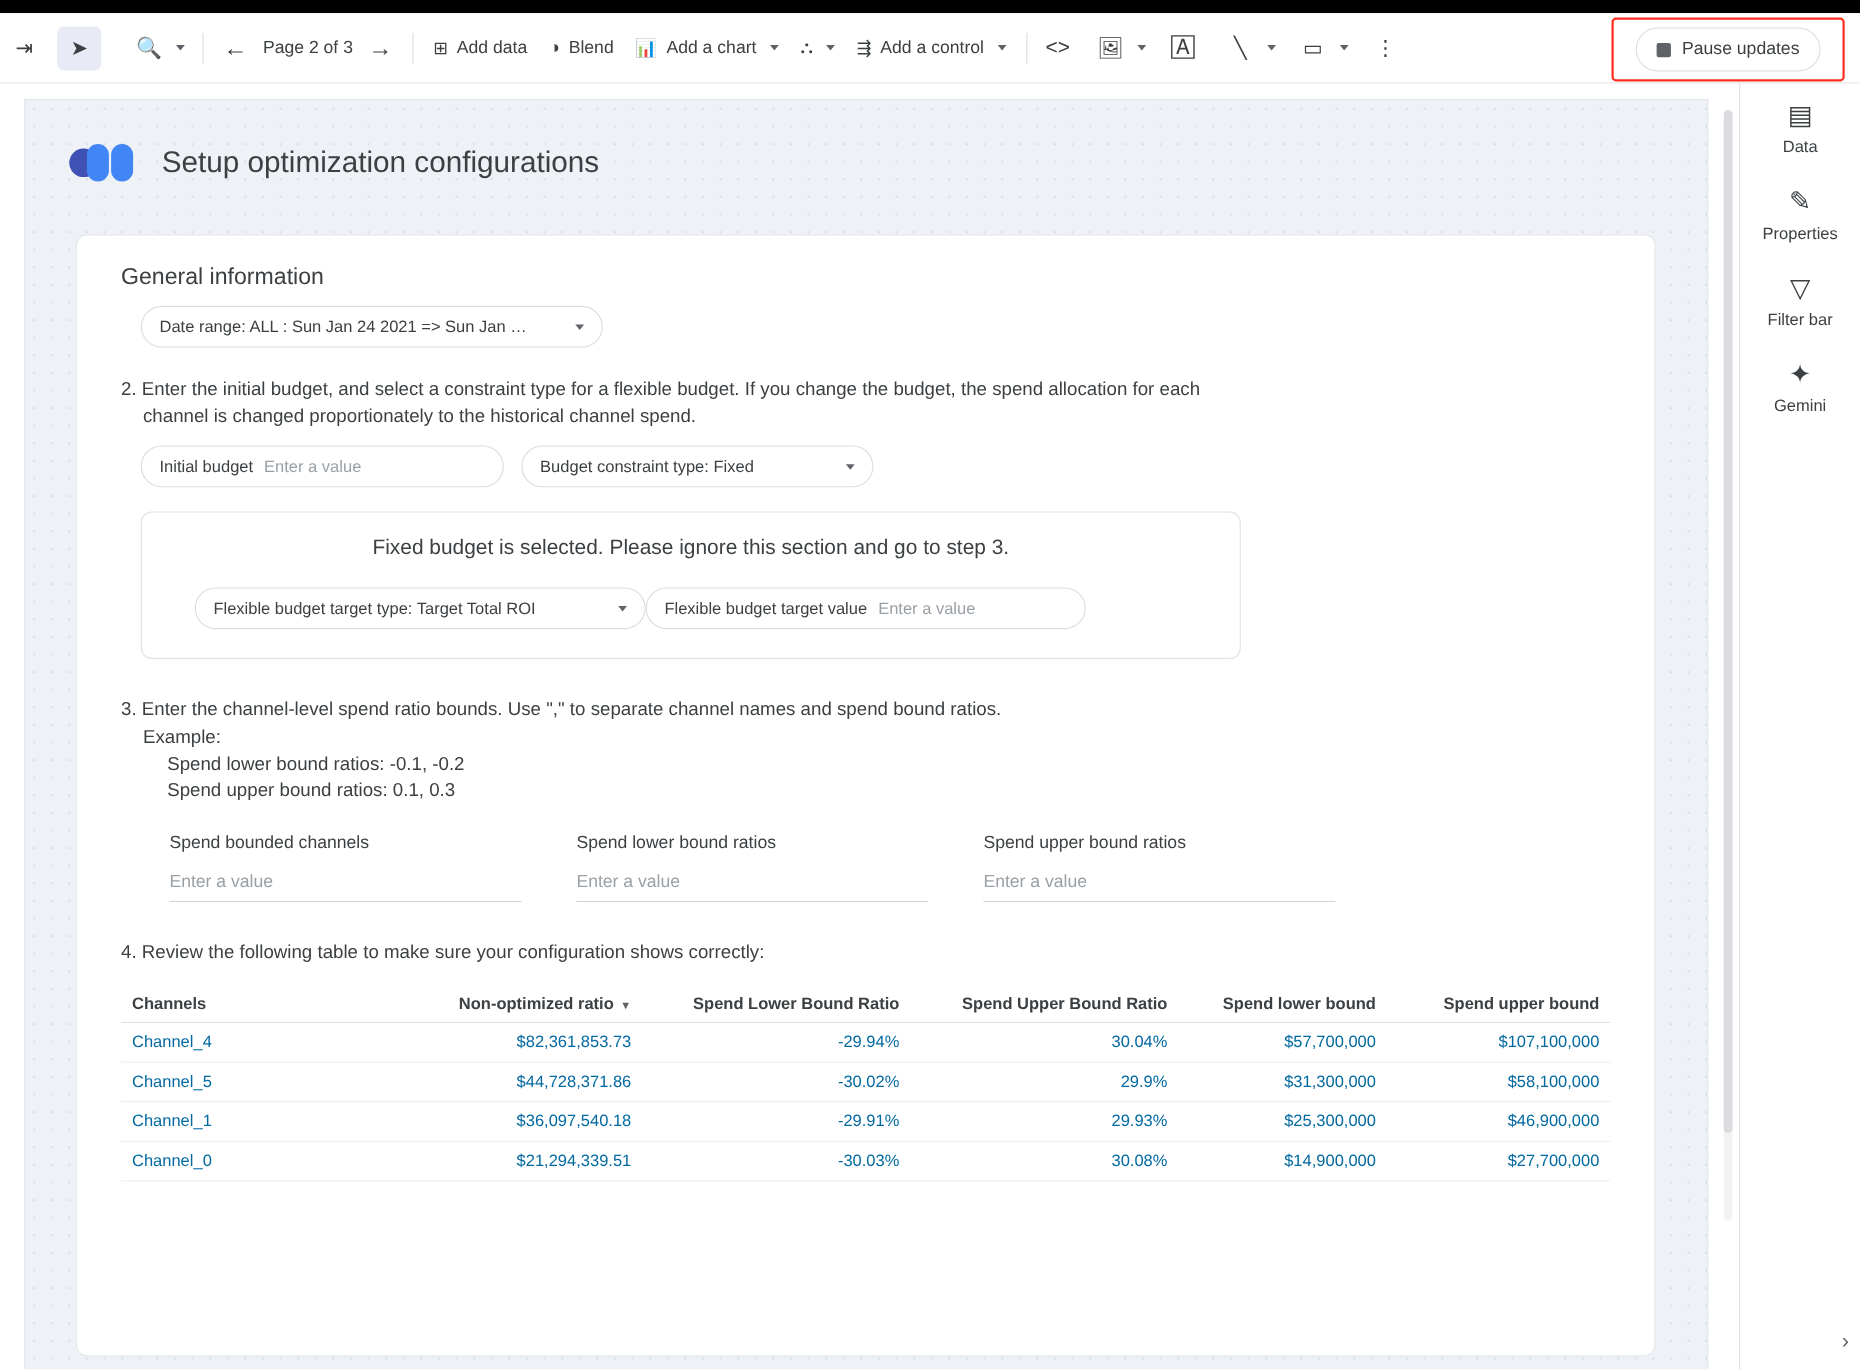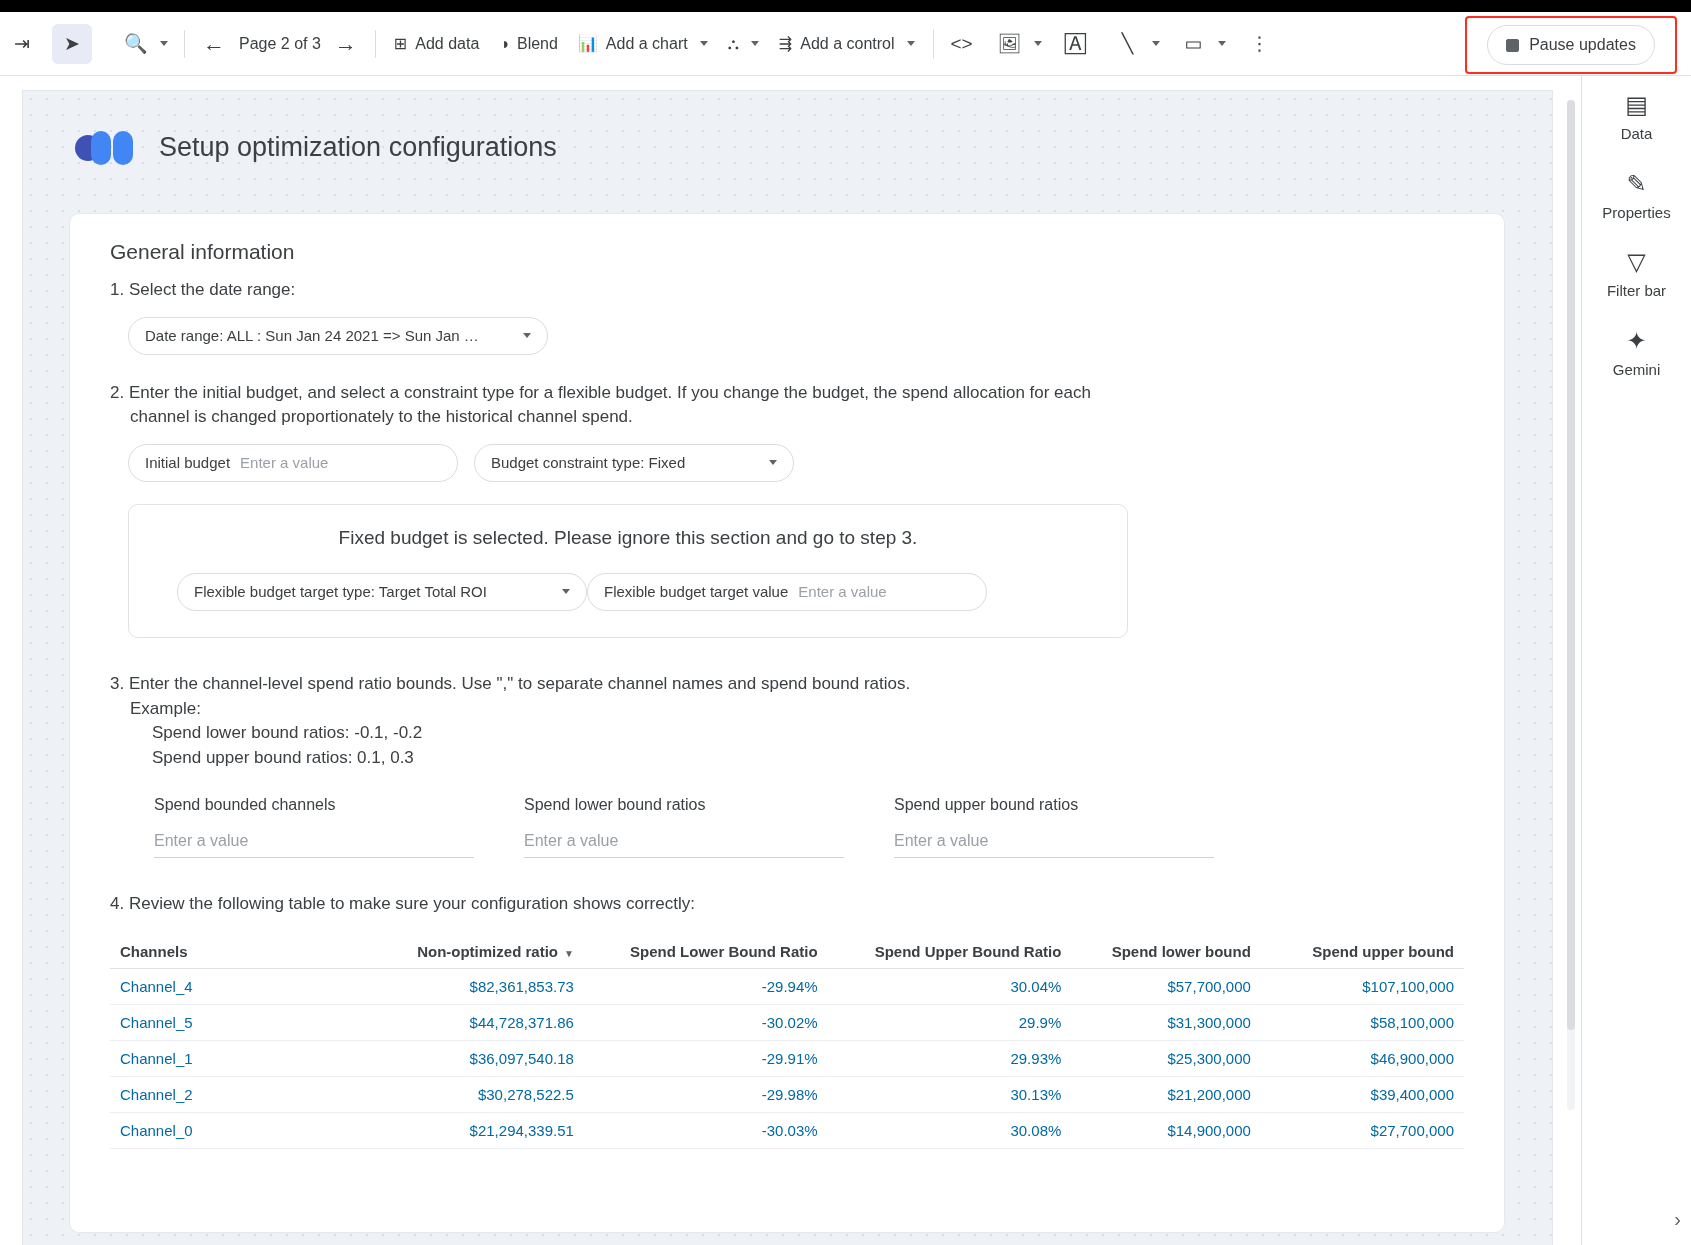--- a/index.html
+++ b/index.html
@@ -72,21 +72,21 @@
     position:absolute; top:76px; left:0; width:1581px; height:1169px;
     background:#fff; overflow:hidden;
   }
   .page {
     position:absolute; left:22px; top:14px; width:1531px; height:1160px;
     background:#eef1f6;
     background-image: radial-gradient(#d7dce5 1px, transparent 1px);
     background-size: 16px 16px;
     border:1px solid #e3e6ec;
   }
-  .page-header { display:flex; align-items:center; gap:22px; padding:36px 0 0 52px; }
+  .page-header { display:flex; align-items:center; gap:22px; padding:36px 0 0 40px; }
   .logo { width:62px; height:40px; position:relative; }
   .logo .c1 { position:absolute; left:0; top:8px; width:26px; height:26px; border-radius:50%; background:#3f51b5; }
   .logo .b1 { position:absolute; left:16px; top:4px; width:20px; height:34px; border-radius:10px 10px 10px 10px; background:#4285f4; }
   .logo .b2 { position:absolute; left:38px; top:4px; width:20px; height:34px; border-radius:10px; background:#4285f4; }
   .page-title { font-size:27px; color:#3c4043; font-weight:400; }
 
   .card {
     position:absolute; left:46px; top:122px; width:1436px; height:1020px;
     background:#fff; border:1px solid #e6e8eb; border-radius:10px;
     overflow:hidden;
@@ -213,21 +213,20 @@
             <div class="b2"></div>
         </div>
         <div class="page-title">Setup optimization configurations</div>
       </div>
 
       <div class="card">
         <div class="card-inner">
 
           <div class="h2">General information</div>
 
-          <div class="step">1. Select the date range:</div>
           <div class="row" style="padding-left:18px;">
             <div class="pill" style="width:420px;">
               <span>Date range: ALL : Sun Jan 24 2021 =&gt; Sun Jan …</span>
               <span class="dd caret"></span>
             </div>
           </div>
 
           <div class="step" style="margin-top:26px;">2. Enter the initial budget, and select a constraint type for a flexible budget. If you change the budget, the spend allocation for each</div>
           <div class="step step-indent">channel is changed proportionately to the historical channel spend.</div>
 
@@ -310,28 +309,20 @@
               </tr>
               <tr>
                 <td class="first">Channel_1</td>
                 <td>$36,097,540.18</td>
                 <td>-29.91%</td>
                 <td>29.93%</td>
                 <td>$25,300,000</td>
                 <td>$46,900,000</td>
               </tr>
               <tr>
-                <td class="first">Channel_2</td>
-                <td>$30,278,522.5</td>
-                <td>-29.98%</td>
-                <td>30.13%</td>
-                <td>$21,200,000</td>
-                <td>$39,400,000</td>
-              </tr>
-              <tr>
                 <td class="first">Channel_0</td>
                 <td>$21,294,339.51</td>
                 <td>-30.03%</td>
                 <td>30.08%</td>
                 <td>$14,900,000</td>
                 <td>$27,700,000</td>
               </tr>
             </tbody>
           </table>
 

